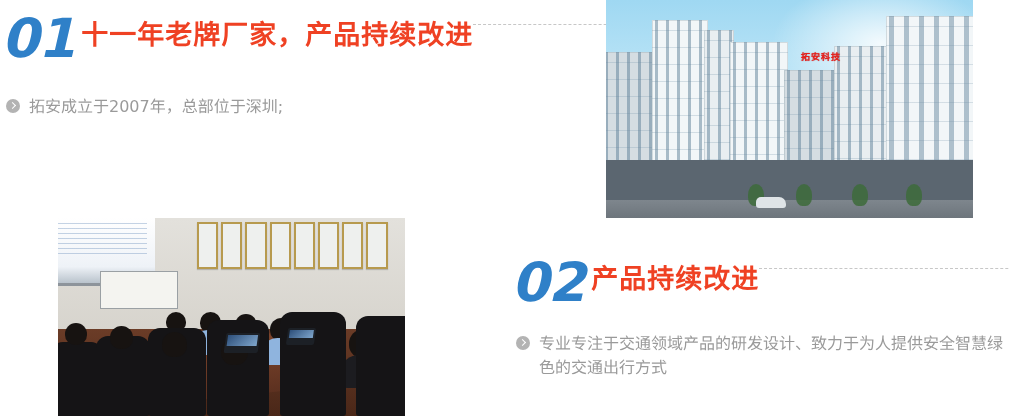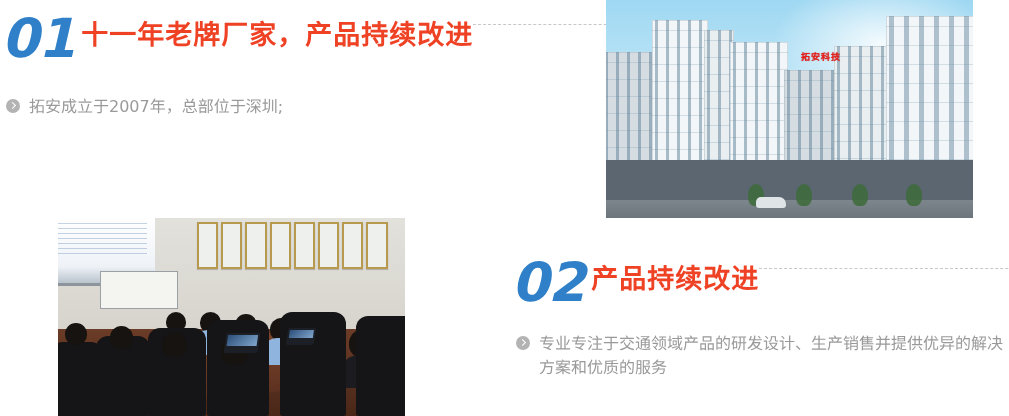--- a/index.html
+++ b/index.html
@@ -435,17 +435,17 @@
       <div class="heading-right">
         <div class="section-title">产品持续改进</div>
         <div class="dashed-rule"></div>
       </div>
     </div>
   </div>
 
   <ul class="bullet-list" id="list-02">
     <li class="bullet-item">
       <span class="bullet-icon"></span>
-      <span class="bullet-text">专业专注于交通领域产品的研发设计、生产销售并提供优异的解决方案和优质的服务</span>
+      <span class="bullet-text">专业专注于交通领域产品的研发设计、致力于为人提供安全智慧绿色的交通出行方式</span>
     </li>
   </ul>
 
 </div>
 
 </body></html>

